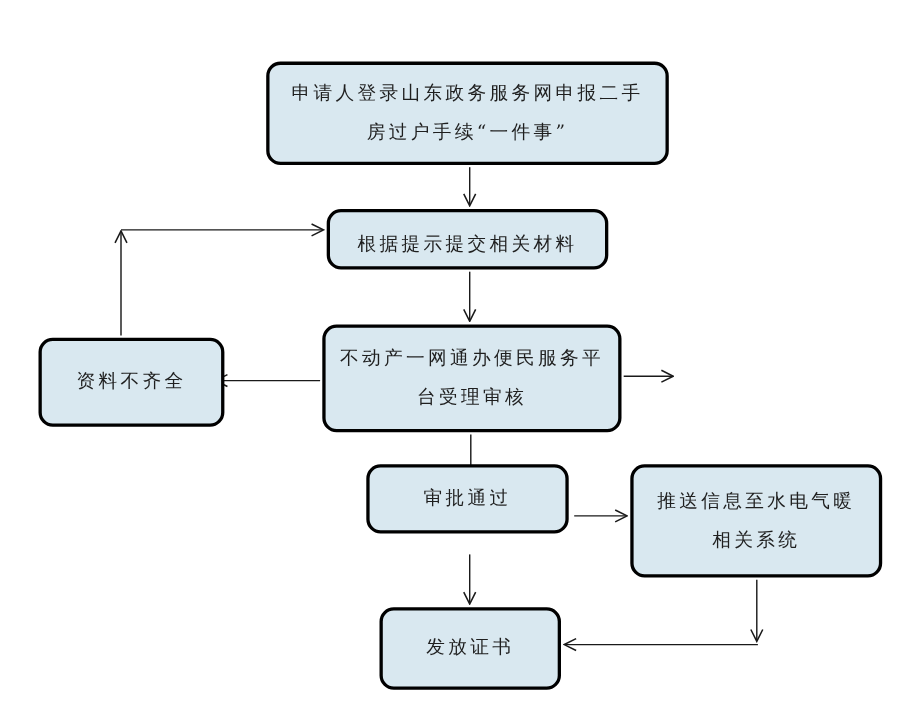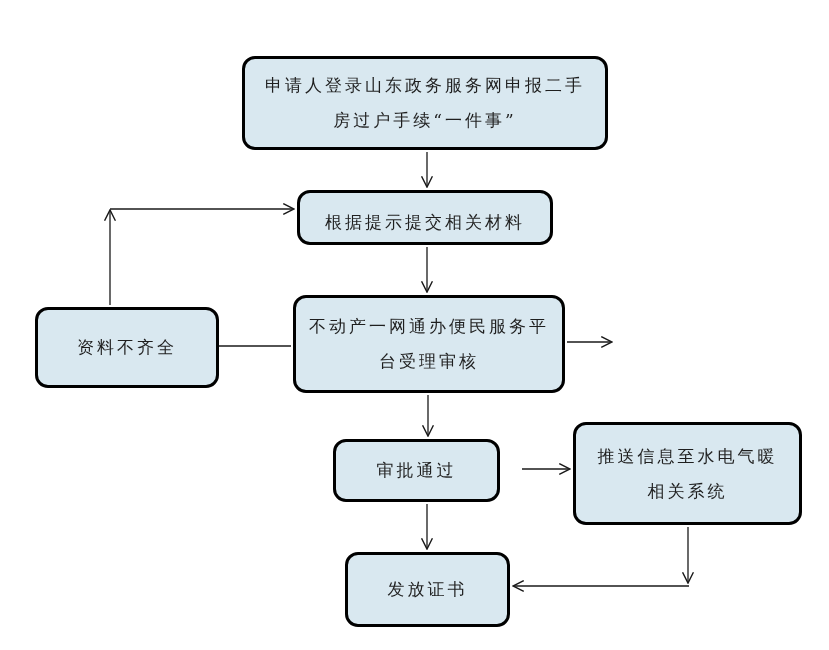--- a/index.html
+++ b/index.html
@@ -76,26 +76,26 @@
 
   <div class="node" style="left:297px; top:190px; width:256px; height:55px;align-items:flex-end;">
     <span>根据提示提交相关材料</span>
   </div>
 
   <div class="node" style="left:293px; top:295px; width:272px; height:98px;">
     <span>不动产一网通办便民服务平
 台受理审核</span>
   </div>
 
-  <div class="node" style="left:35px; top:307px; width:184px; height:81px;">
+  <div class="node" style="left:35px; top:307px; width:169px; height:81px;">
     <span>资料不齐全</span>
   </div>
 
 
-  <div class="node" style="left:333px; top:439px; width:167px; height:63px;">
+  <div class="node" style="left:333px; top:422px; width:184px; height:63px;">
     <span>审批通过</span>
   </div>
 
   <div class="node" style="left:573px; top:422px; width:229px; height:103px;align-items:center;">
     <span>推送信息至水电气暖
 相关系统</span>
   </div>
 
   <div class="node" style="left:345px; top:552px; width:165px; height:75px;">
     <span>发放证书</span>

